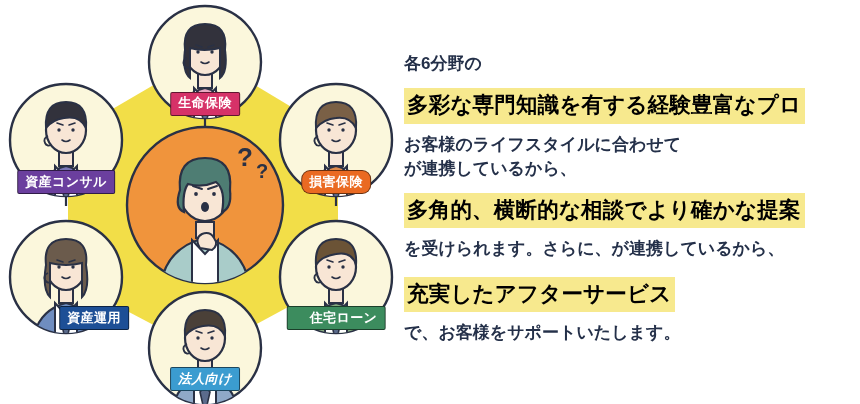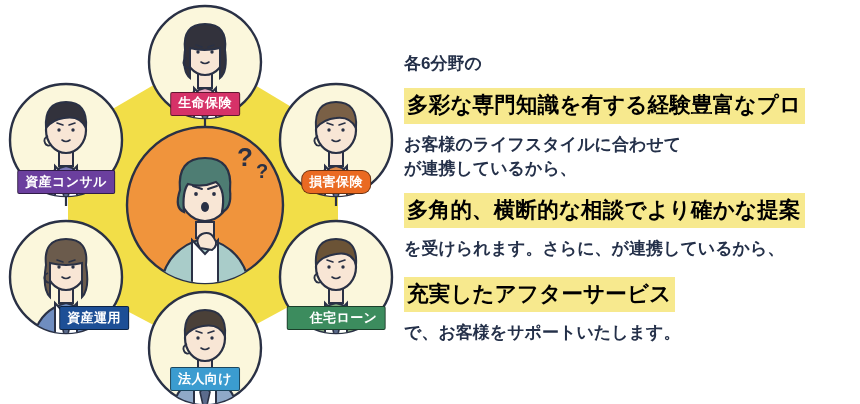--- a/index.html
+++ b/index.html
@@ -257,21 +257,21 @@
         </g>
       </g>
     </svg>
 
     <div class="node-label" style="left:205px; top:104px; background:#d63268;font-family:Liberation Mono, monospace;">生命保険</div>
 
     <div class="node-label" style="left:336px; top:182px; background:#ea6a22;border-radius:9px;">損害保険</div>
 
     <div class="node-label" style="left:336px; top:318px; background:#3c8c5e;padding-left:22px;">住宅ローン</div>
 
-    <div class="node-label" style="left:205px; top:379px; background:#3b9cd0;">法人向け</div>
+    <div class="node-label" style="left:205px; top:379px; background:#3b9cd0;font-style:italic;">法人向け</div>
 
     <div class="node-label" style="left:66px; top:318px; background:#1d4f96;margin-left:28px;">資産運用</div>
 
     <div class="node-label" style="left:66px; top:182px; background:#6b3f9e;text-align:center;">資産コンサル</div>
   </div>
 
   <div id="copy">
 
     <div class="line plain">各6分野の</div>
 

